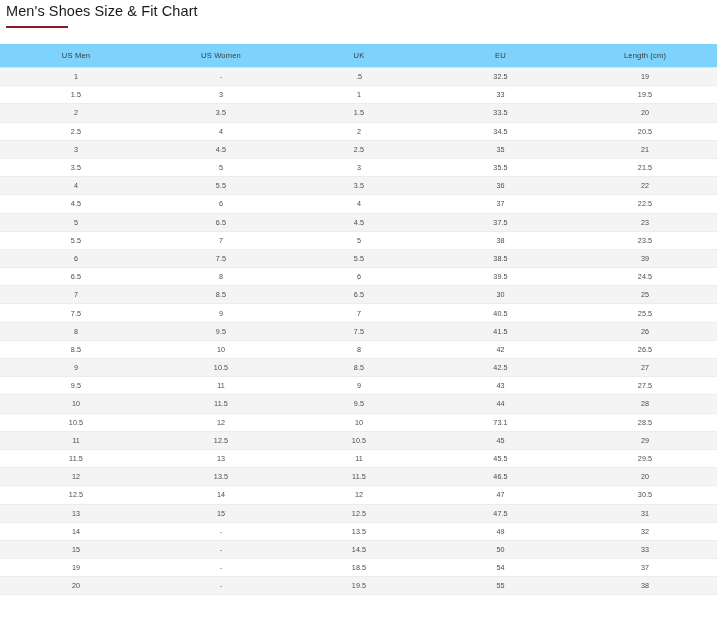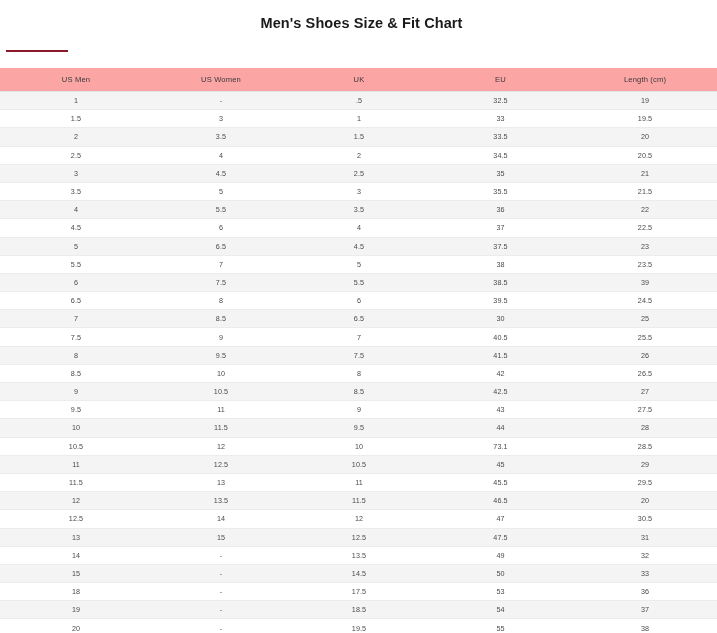--- a/index.html
+++ b/index.html
@@ -16,48 +16,47 @@
   }
   .page {
     width: 717px;
     position: relative;
   }
   .title-block {
     padding: 0 0 0 4px;
   }
   .page-title {
     font-size: 14.5px;
-    font-weight: bold;
+    font-weight: normal;
     color: #1a1a1a;
     letter-spacing: 0.1px;
-    margin: 12px;
+    margin: 0;
     padding: 2px 0 6px 2px;
     line-height: 18px;
-    text-align: center;
   }
   .title-rule {
     width: 62px;
     height: 2px;
     background: #8b1a28;
     margin: 0 0 0 2px;
   }
   table.size-chart {
     border-collapse: collapse;
     width: 717px;
     table-layout: fixed;
     margin-top: 16px;
   }
   table.size-chart th {
     font-size: 7.6px;
     font-weight: normal;
     color: #3a3a3a;
     text-align: center;
     padding: 7px 0 7px 0;
     border-bottom: 1px solid #e3e3e3;
-    background: #fca5a5;
+    background: #7dd3fc;
     letter-spacing: 0.15px;
   }
   table.size-chart td {
     font-size: 7.2px;
     color: #4a4a4a;
     text-align: center;
     padding: 4.1px 0;
     border-bottom: 1px solid #ececec;
     letter-spacing: 0.1px;
   }
@@ -284,27 +283,20 @@
           <td>32</td>
         </tr>
         <tr>
           <td>15</td>
           <td>-</td>
           <td>14.5</td>
           <td>50</td>
           <td>33</td>
         </tr>
         <tr>
-          <td>18</td>
-          <td>-</td>
-          <td>17.5</td>
-          <td>53</td>
-          <td>36</td>
-        </tr>
-        <tr>
           <td>19</td>
           <td>-</td>
           <td>18.5</td>
           <td>54</td>
           <td>37</td>
         </tr>
         <tr>
           <td>20</td>
           <td>-</td>
           <td>19.5</td>

